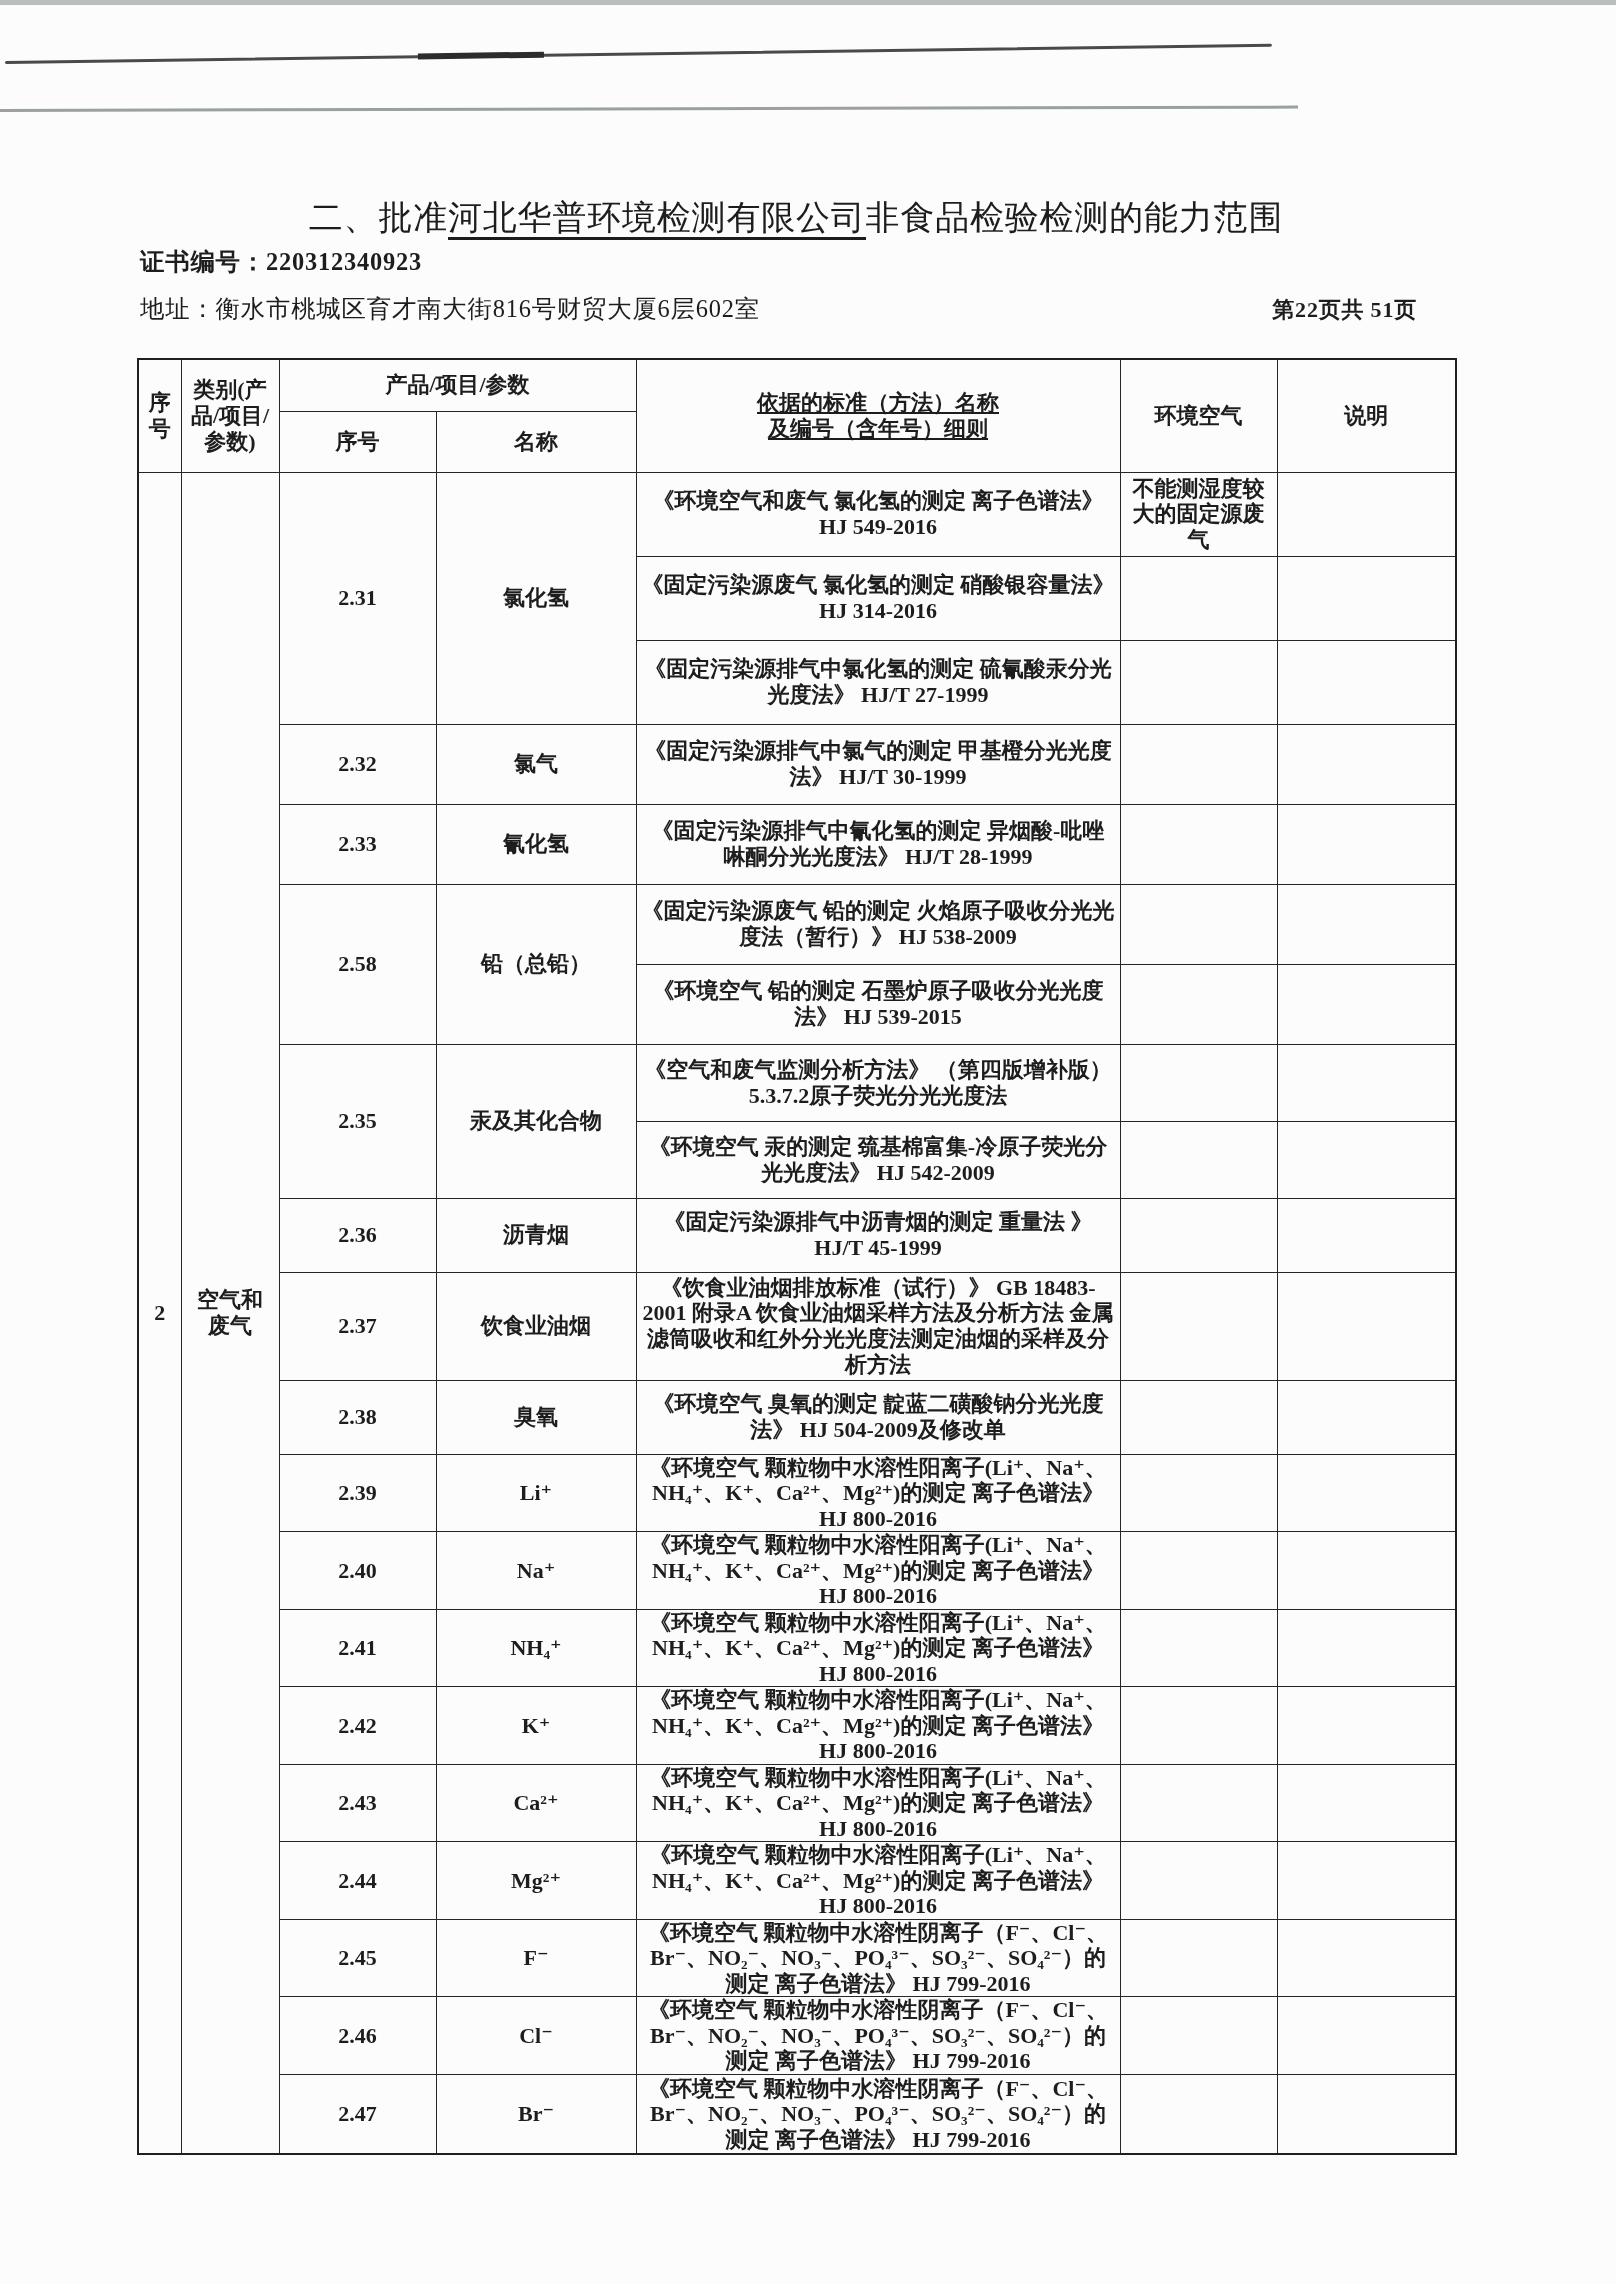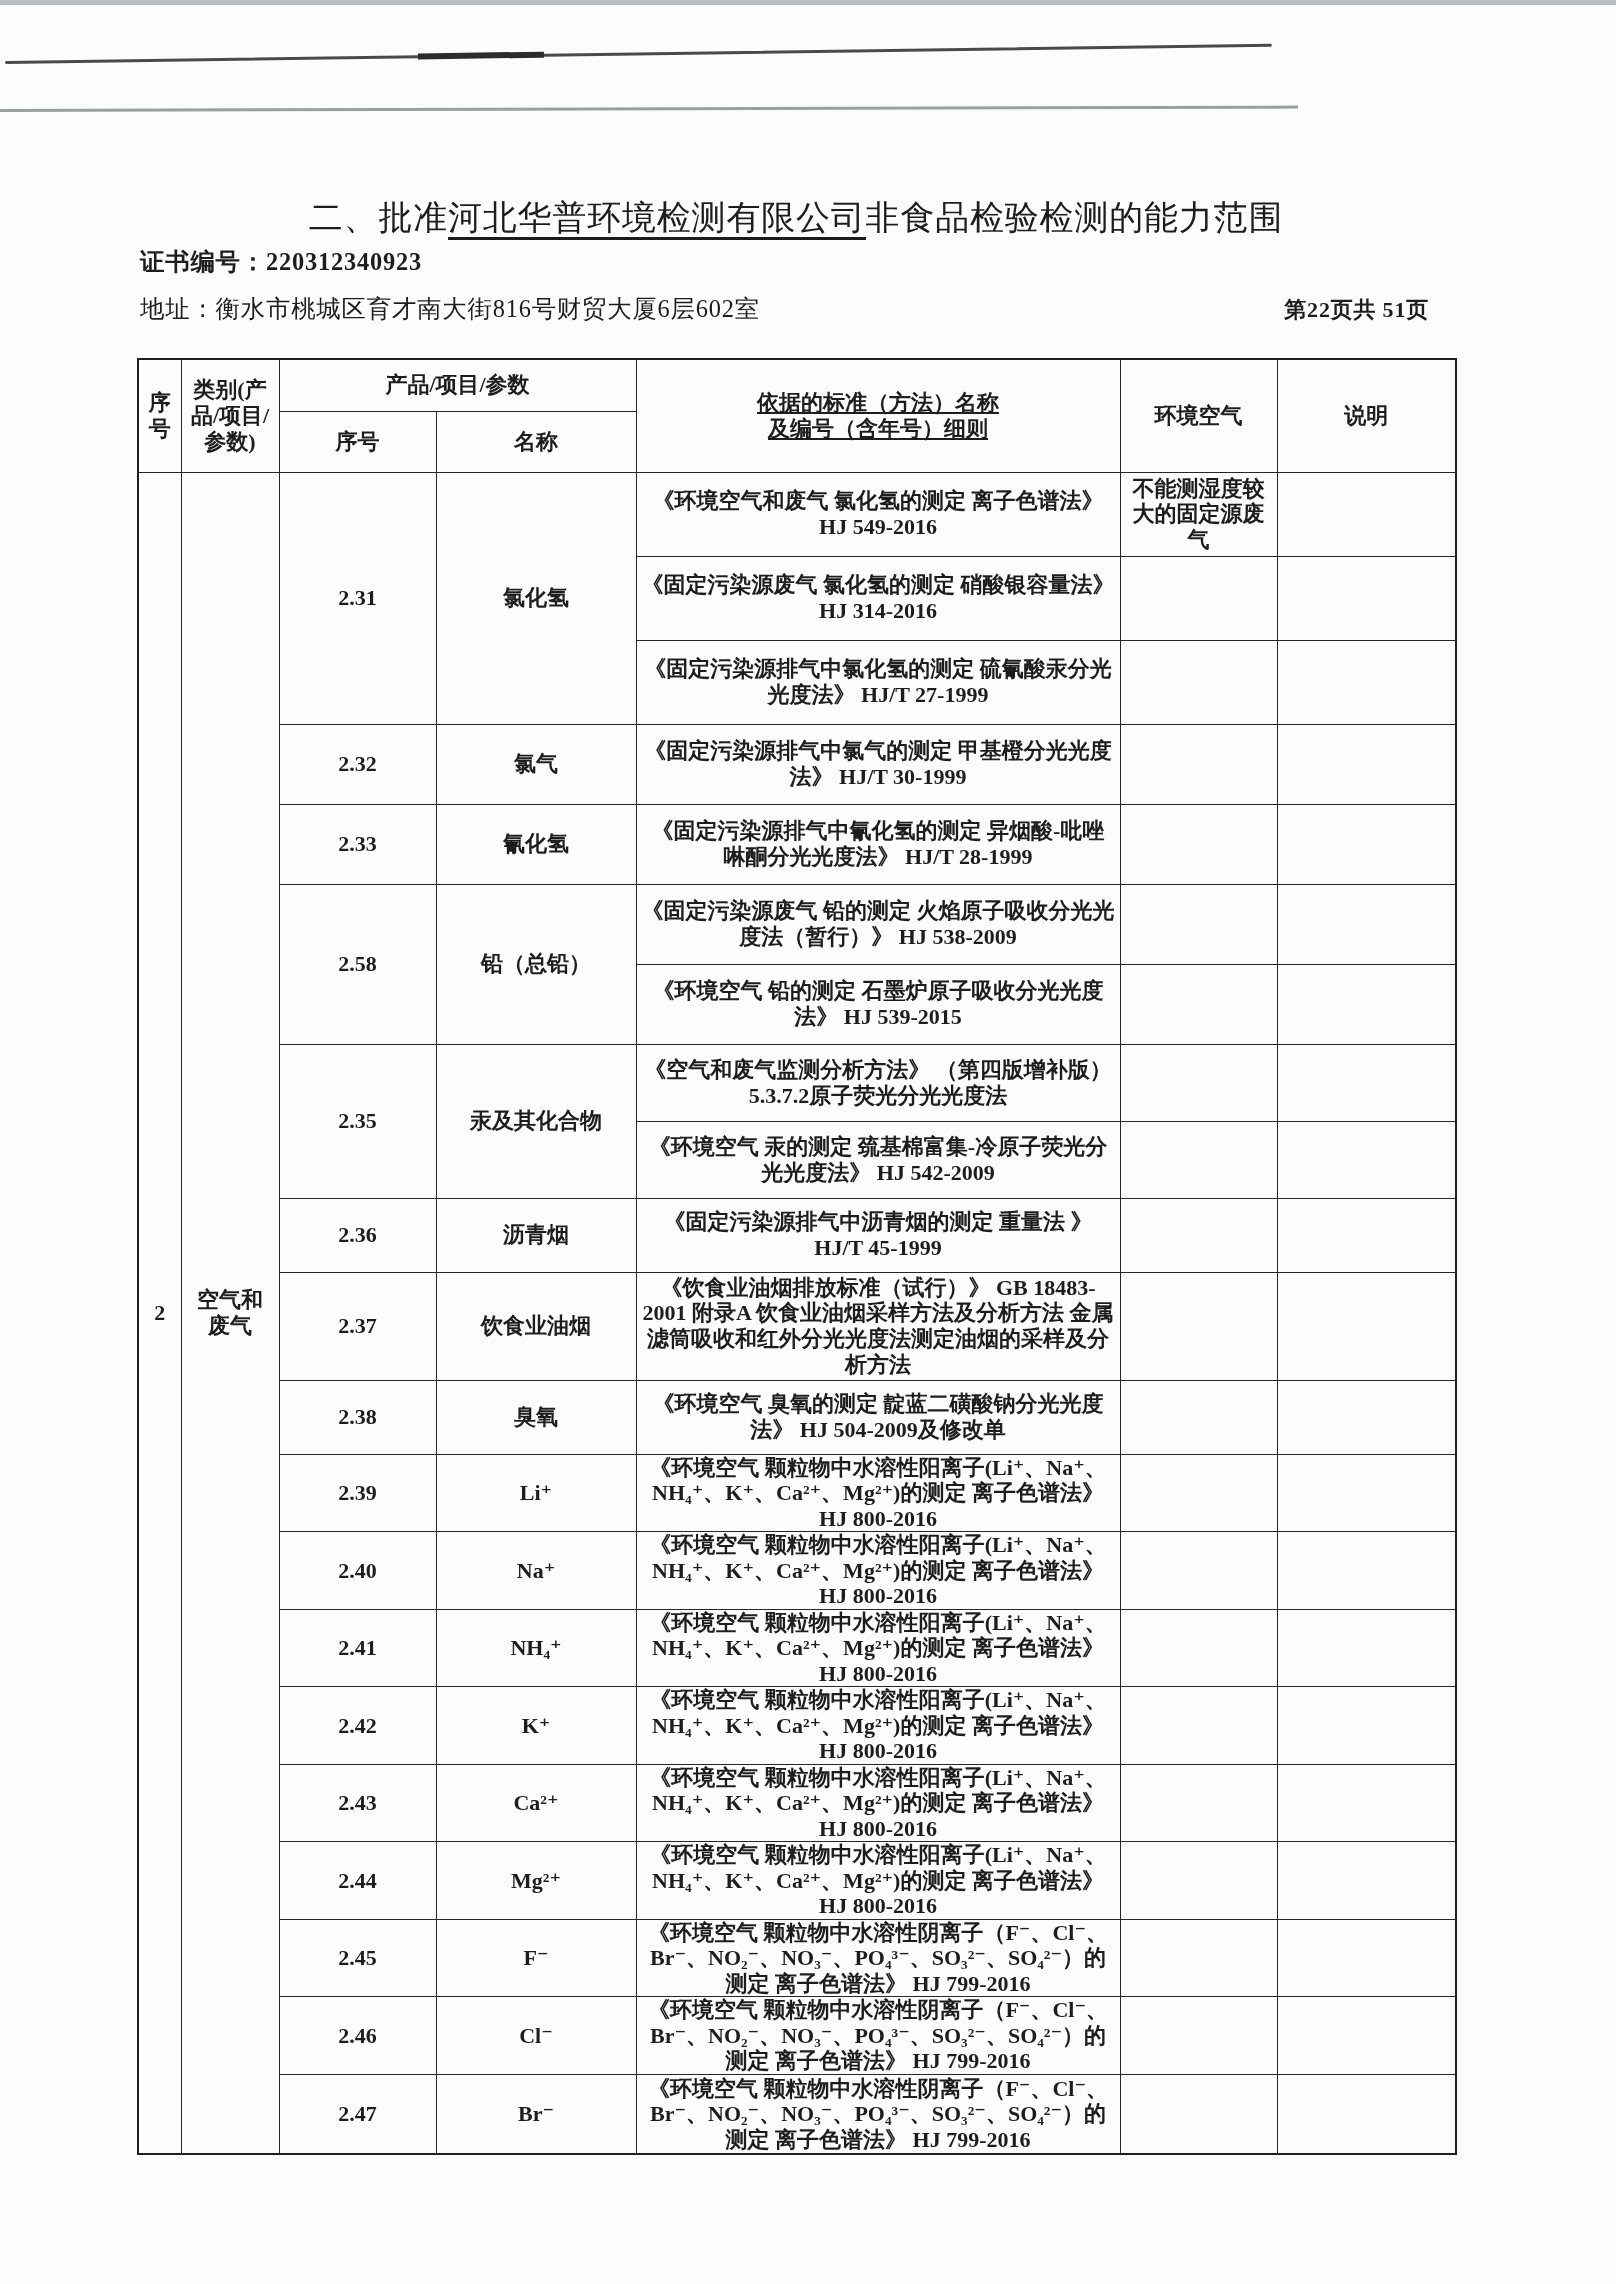--- a/index.html
+++ b/index.html
@@ -17,21 +17,21 @@
   .scan-line-2{position:absolute;top:109px;left:0;width:1298px;height:2.5px;background:#9aa09e;
     transform:rotate(-0.15deg);transform-origin:left center;}
   
   .title-wrap{position:absolute;top:195px;left:137px;width:1318px;text-align:center;
     font-size:34px;font-weight:400;letter-spacing:0.8px;white-space:nowrap;}
   .title-underlined{border-bottom:3.4px solid #1c1c1c;padding-bottom:0.8px;}
   .meta-cert{position:absolute;top:246px;left:140px;font-size:24.4px;font-weight:700;letter-spacing:0.8px;}
   .meta-row{position:absolute;top:293px;left:140px;width:1317px;display:flex;
     justify-content:space-between;align-items:flex-end;}
   .meta-addr{font-size:24.4px;font-weight:400;letter-spacing:0.8px;}
-  .meta-page{font-size:22px;font-weight:700;margin-right:28px;letter-spacing:0.8px;}
+  .meta-page{font-size:22px;font-weight:700;margin-right:40px;letter-spacing:0.8px;}
   
   table.cap{position:absolute;top:358px;left:137px;width:1318px;
     border-collapse:collapse;table-layout:fixed;}
   table.cap td,table.cap th{
     border:1.7px solid #262626;padding:0 5px;overflow:hidden;
     font-weight:700;vertical-align:middle;text-align:center;
     font-size:22px;line-height:1.16;background:transparent;}
   table.cap{border:2.5px solid #1f1f1f;}
   th.hdr{font-size:23px;font-weight:700;}
   th.hdr-std{white-space:pre-line;text-decoration:underline;}

